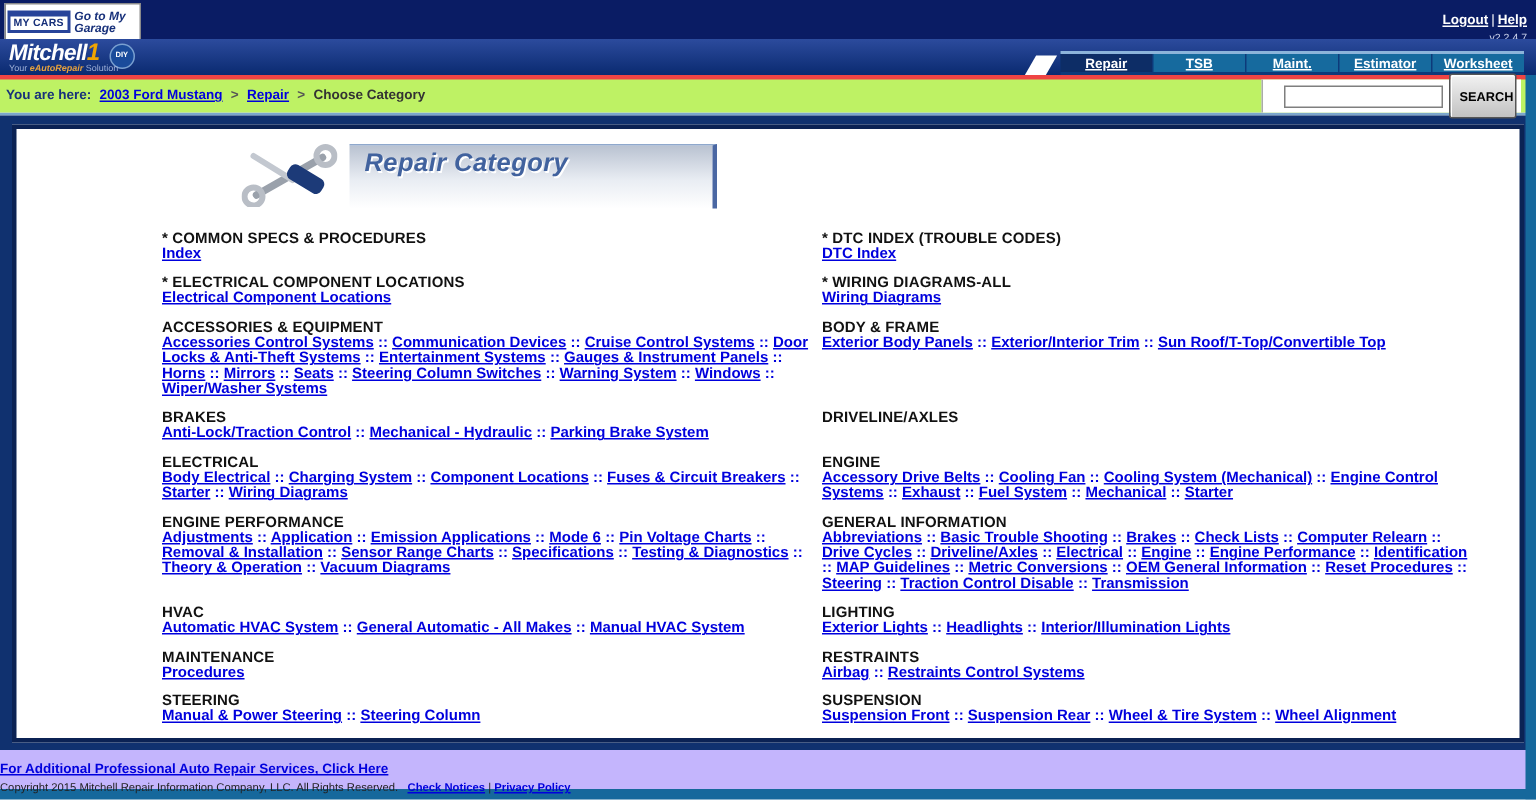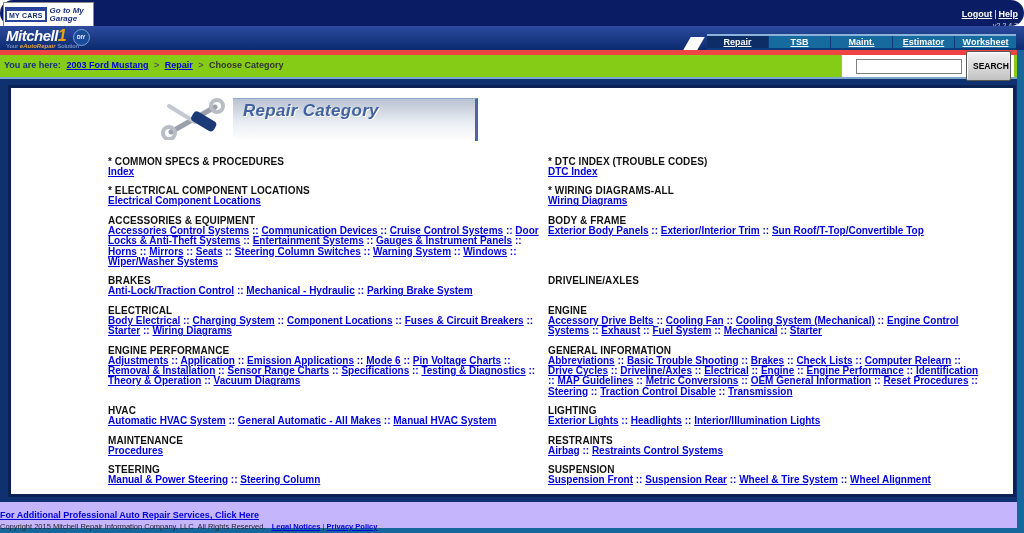--- a/index.html
+++ b/index.html
@@ -1,21 +1,21 @@
 <!DOCTYPE html>
 <html><head>
 <meta charset="utf-8">
 <style>
   html,body{margin:0;padding:0;}
   body{width:1024px;height:533px;overflow:hidden;background:#fff;
        font-family:"Liberation Sans",sans-serif;position:relative;}
   a{cursor:pointer;}
 
   
-  .topbar{height:26px;background:#0a1c64;position:relative;border-radius:13px;}
+  .topbar{height:26px;background:#0a1c64;position:relative;}
   .garage{position:absolute;left:3px;top:2px;display:flex;align-items:center;
           background:#fff;border:1px solid #8a8a8a;height:21px;padding:1px 3px 1px 1px;}
   .plate{border:2px solid #27439a;border-top-width:4px;color:#17307a;font-size:7px;
          font-weight:bold;padding:1px 2px;letter-spacing:0.2px;background:#fff;}
   .garage-label{font-size:8px;font-weight:bold;font-style:italic;color:#17307a;
                 line-height:8px;margin-left:3px;width:40px;}
   .top-right{position:absolute;right:6px;top:3px;text-align:right;}
   .top-links a{color:#fff;font-size:9px;font-weight:bold;text-decoration:underline;}
   .top-links .tdiv{color:#fff;font-size:9px;margin:0 2px;}
   .version{color:#cfd6ee;font-size:7px;margin-top:1px;}
@@ -33,21 +33,21 @@
   .tabs-wrap{position:absolute;right:8px;bottom:0;display:flex;align-items:flex-end;}
   .tab-slash{width:14px;height:13px;background:#fff;transform:skewX(-30deg);
              margin-right:6px;margin-bottom:0;}
   .tabs{display:flex;gap:1px;border-top:2px solid #8cb4da;background:#0d3a7a;
         padding-bottom:2px;}
   .tab{width:61px;height:12px;background:#166a9e;color:#fff;font-size:9px;font-weight:bold;
        text-align:center;line-height:12px;text-decoration:underline;}
   .tab.active{background:#0d2d66;}
 
   
-  .crumbrow{height:22px;background:#84cc16;position:relative;border-top:5px solid #ef4444;}
+  .crumbrow{height:22px;background:#bef264;position:relative;border-top:3px solid #ef4444;}
   .crumb{position:absolute;left:4px;top:5px;font-size:9px;color:#17307a;font-weight:bold;}
   .crumb a{color:#0000dd;text-decoration:underline;font-weight:bold;margin:0 3px;}
   .crumb .csep{color:#555;font-weight:bold;}
   .crumb .current{color:#333;margin-left:3px;}
   .search-panel{position:absolute;right:10px;top:0;height:22px;display:flex;align-items:center;
                 gap:4px;background:#fff;border-left:1px solid #aaa;padding:0 3px 0 14px;}
   .search-input{width:100px;height:13px;border:1px solid #7f7f7f;font-size:9px;padding:0 2px;}
   .search-btn{width:45px;height:30px;background:linear-gradient(180deg,#f2f2f2,#c2c2c2);
               border:1px solid #555;border-radius:2px;box-shadow:inset 1px 1px 0 #fff;
               font-size:8.5px;font-weight:bold;color:#000;font-family:"Liberation Sans",sans-serif;}
@@ -224,20 +224,20 @@
         </div>
         <div class="cat-cell"></div>
       </div>
   </div>
 </div>
 
 <div class="footerarea">
   <div><a class="f-promo">For Additional Professional Auto Repair Services, Click Here</a></div>
   <div class="f-copy">
     <span>Copyright 2015 Mitchell Repair Information Company, LLC.  All Rights Reserved.</span>
-    &nbsp;&nbsp;<a>Legal Notices</a>
+    &nbsp;&nbsp;<a>Check Notices</a>
     <span>|</span>
     <a>Privacy Policy</a>
   </div>
   <div><a class="f-top">:: TOP ::</a></div>
 </div>
 <div class="bottombar"></div>
 <div class="right-strip"></div>
 
 </body></html>

